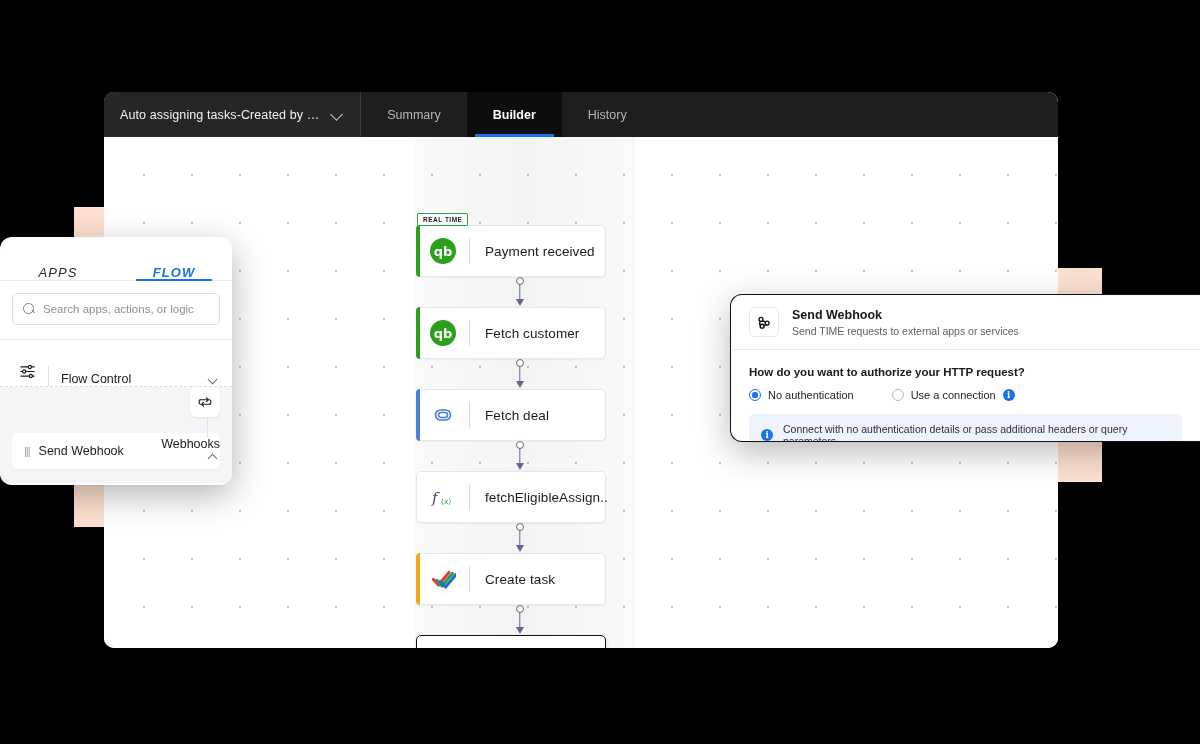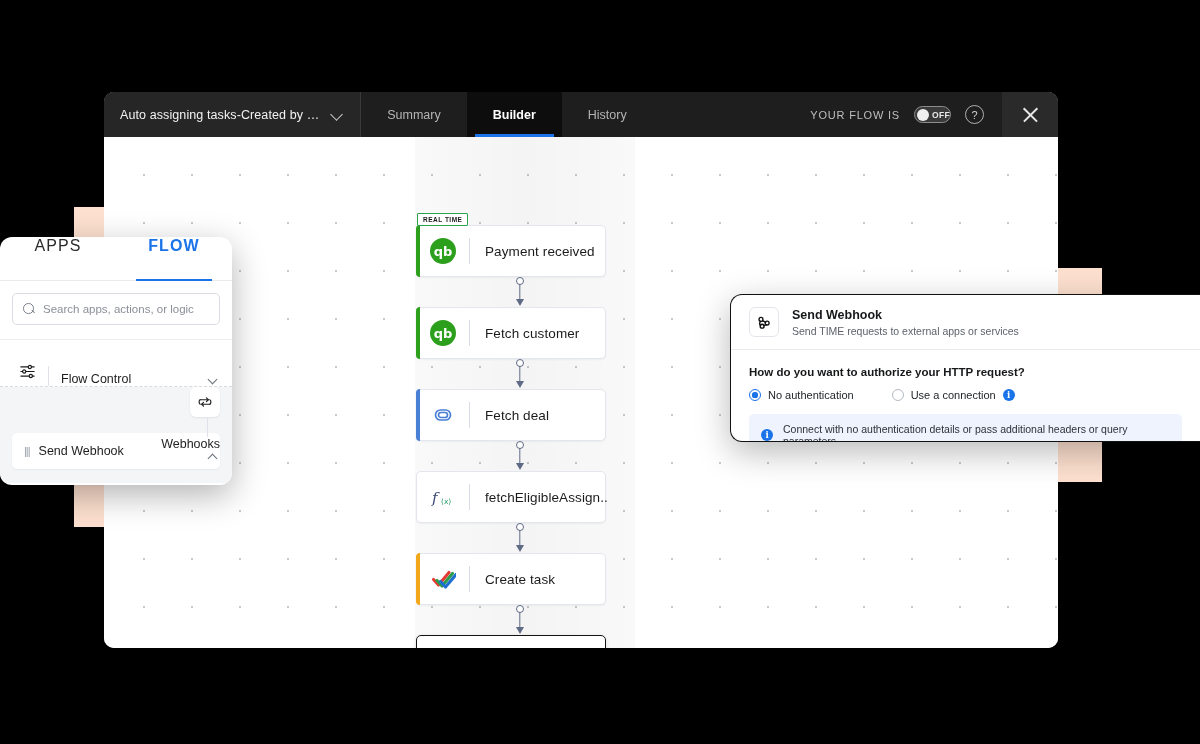--- a/index.html
+++ b/index.html
@@ -146,22 +146,22 @@
 
   
   #logic-panel {
     position: absolute; left: 0px; top: 237px; width: 232px; height: 248px;
     background: #fff; border-radius: 12px;
     box-shadow: 0 10px 34px rgba(0,0,0,.30);
     overflow: hidden;
   }
   #lp-tabs { display: flex; height: 44px; border-bottom: 1px solid #e8eaee; }
   .lp-tab {
-    flex: 1; display: flex; align-items: flex-start; justify-content: center;
-    font-size: 16px; letter-spacing: 1.1px; color: #2b2b2b; position: relative;
+    flex: 1; display: flex; align-items: flex-end; justify-content: center;
+    font-size: 13px; letter-spacing: 1.1px; color: #2b2b2b; position: relative; font-style: italic;
   }
   .lp-tab.active { color: #1a73e8; font-weight: bold; }
   .lp-tab.active::after {
     content: ""; position: absolute; left: 20px; right: 20px; bottom: -1px; height: 2.5px; background: #1a73e8;
   }
   #lp-search-wrap { padding: 12px 12px 14px 12px; border-bottom: 1px solid #eceef2; }
   #lp-search {
     height: 32px; border: 1px solid #dadde3; border-radius: 5px;
     display: flex; align-items: center; gap: 8px; padding: 0 10px;
   }
@@ -254,31 +254,20 @@
           <span>Summary</span>
         </div>
         <div class="tab active">
           <span>Builder</span>
         </div>
         <div class="tab">
           <span>History</span>
         </div>
       </div>
 
-      <div id="titlebar-right">
-        <span id="flow-state-label">YOUR FLOW IS</span>
-        <div class="toggle">
-          <span class="knob"></span>
-          <span class="state">OFF</span>
-        </div>
-        <div class="help-btn">?</div>
-        <div id="close-btn">
-          <span class="x"></span>
-        </div>
-      </div>
     </div>
 
     <div id="canvas">
       <div id="node-band"></div>
 
       <div id="flow" style="top:88px; position:absolute;">
 
         <div class="node-wrap">
           <div class="node">
             <span class="accent" style="background:#2ca01c"></span>

